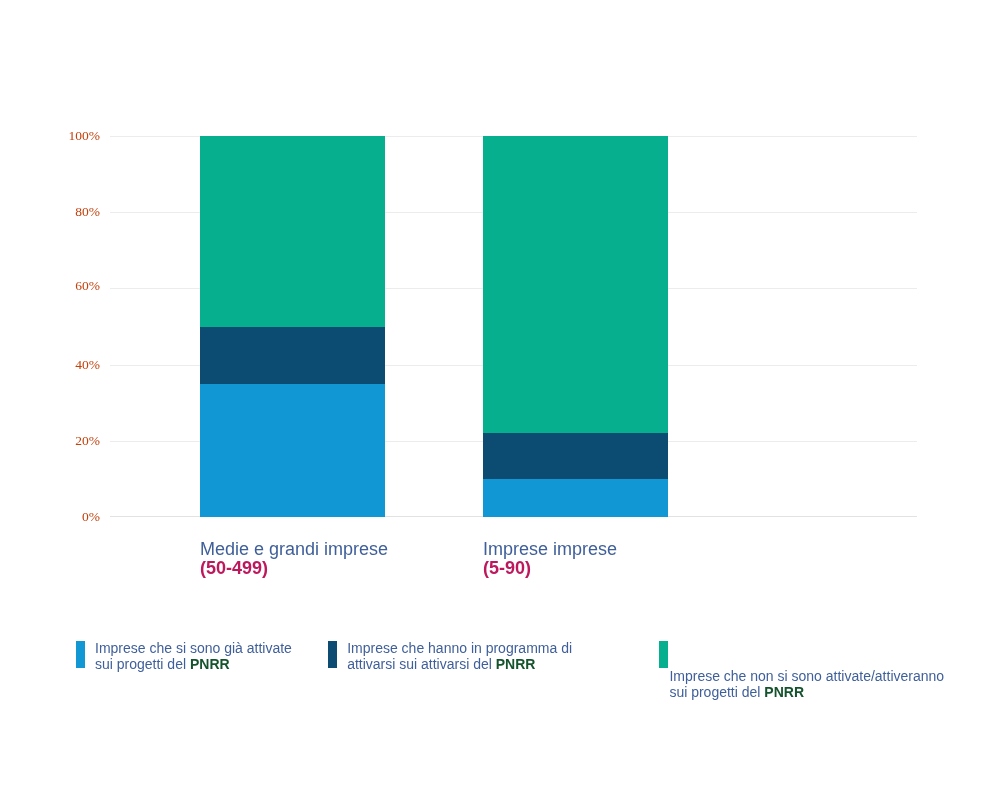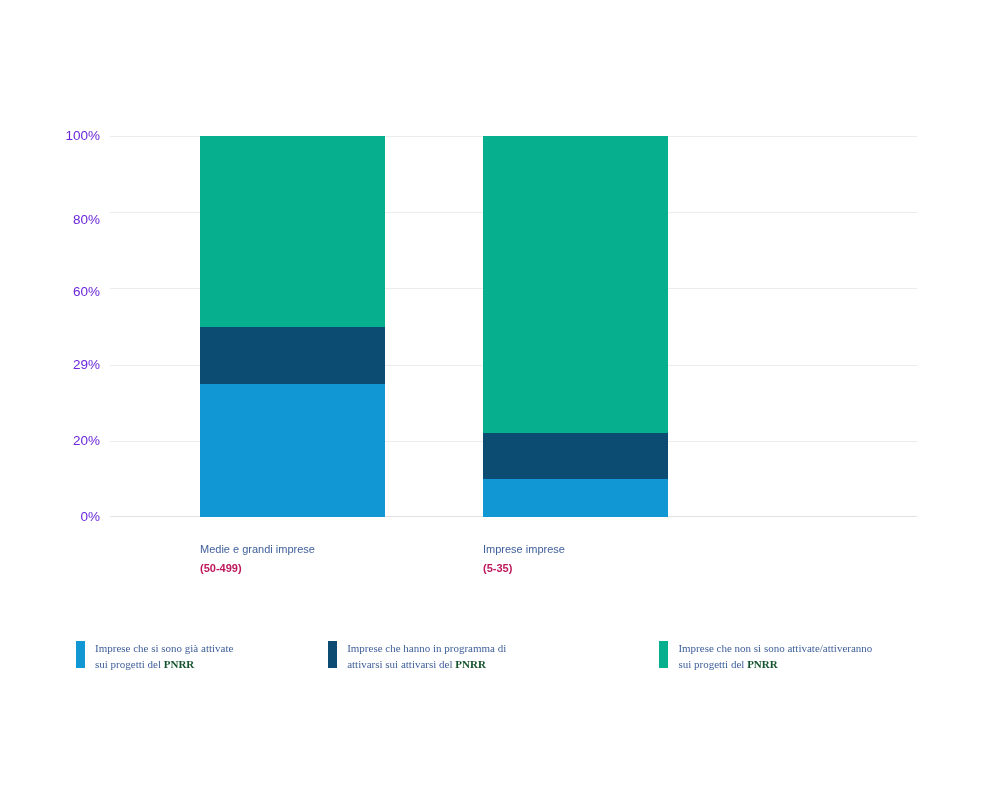--- a/index.html
+++ b/index.html
@@ -40,24 +40,25 @@
     background: #e2e2e2;
   }
 
   
   .y-tick-label {
     position: absolute;
     right: 0;
     width: 70px;
     text-align: right;
     font-size: 13.5px;
-    color: #6d28d9;
+    color: #c2410c;
     line-height: 1;
     transform: translateY(-50%);
     white-space: nowrap;
+    font-family: Liberation Serif, serif;
   }
   .y-axis-labels {
     position: absolute;
     left: 20px;
     top: 136px;
     width: 80px;
     height: 381px;
   }
 
   
@@ -69,21 +70,21 @@
   .bar-seg {
     position: absolute;
     left: 0;
     width: 100%;
   }
 
   
   .cat-label {
     position: absolute;
     top: 540px;
-    font-size: 11px;
+    font-size: 18px;
     color: #3f5f9a;
     line-height: 19px;
     white-space: nowrap;
   }
   .cat-label .sub {
     font-weight: bold;
     color: #be185d;
   }
 
   
@@ -96,51 +97,50 @@
     flex-direction: row;
     align-items: flex-start;
   }
   .legend-item {
     display: flex;
     flex-direction: row;
     align-items: flex-start;
   }
   .legend-item.item-0 { width: 255px; }
   .legend-item.item-1 { width: 335px; }
-  .legend-item.item-2 { width: 300px; }
+  .legend-item.item-2 { width: 300px; flex-direction: column; }
 
   .legend-swatch {
     width: 9px;
     height: 27px;
     flex: 0 0 auto;
     margin-top: 1px;
   }
   .legend-text {
     margin-left: 10px;
-    font-size: 11px;
+    font-size: 14px;
     line-height: 16px;
     color: #3f5f9a;
     white-space: pre-line;
-    font-family: Liberation Serif, serif;
   }
   .legend-text .strong {
     font-weight: bold;
     color: #14532d;
   }
 </style>
 </head>
 <body>
 
 <div id="chart-root">
 
   <div class="y-axis-labels">
     <div class="y-tick-label" style="top:0px;">100%</div>
-    <div class="y-tick-label" style="top:76.2px;margin-top:8px;">80%</div>
-    <div class="y-tick-label" style="top:156px;">60%</div>
-    <div class="y-tick-label" style="top:228.6px;">29%</div>
+    <div class="y-tick-label" style="top:76.2px;">80%</div>
+    <div class="y-tick-label" style="top:150px;">60%</div>
+    <div class="y-tick-label" style="top:228.6px;">40%</div>
     <div class="y-tick-label" style="top:304.8px;text-align:right;">20%</div>
     <div class="y-tick-label" style="top:381px;">0%</div>
   </div>
 
   <div class="plot-area">
 
     <div class="gridline" style="top:0px;"></div>
     <div class="gridline" style="top:76.2px;"></div>
     <div class="gridline" style="top:152.4px;"></div>
     <div class="gridline" style="top:228.6px;"></div>
@@ -161,21 +161,21 @@
 
   </div>
 
   <div class="cat-label" style="left:200px;">
     <span>Medie e grandi imprese</span><br>
     <span class="sub">(50-499)</span>
   </div>
 
   <div class="cat-label" style="left:483px;">
     <span>Imprese imprese</span><br>
-    <span class="sub">(5-35)</span>
+    <span class="sub">(5-90)</span>
   </div>
 
   <div class="legend">
 
     <div class="legend-item item-0">
       <div class="legend-swatch" style="background:#1197d3;"></div>
       <div class="legend-text"><span>Imprese che si sono già attivate</span><br><span>sui progetti del </span><span class="strong">PNRR</span></div>
     </div>
 
     <div class="legend-item item-1">

